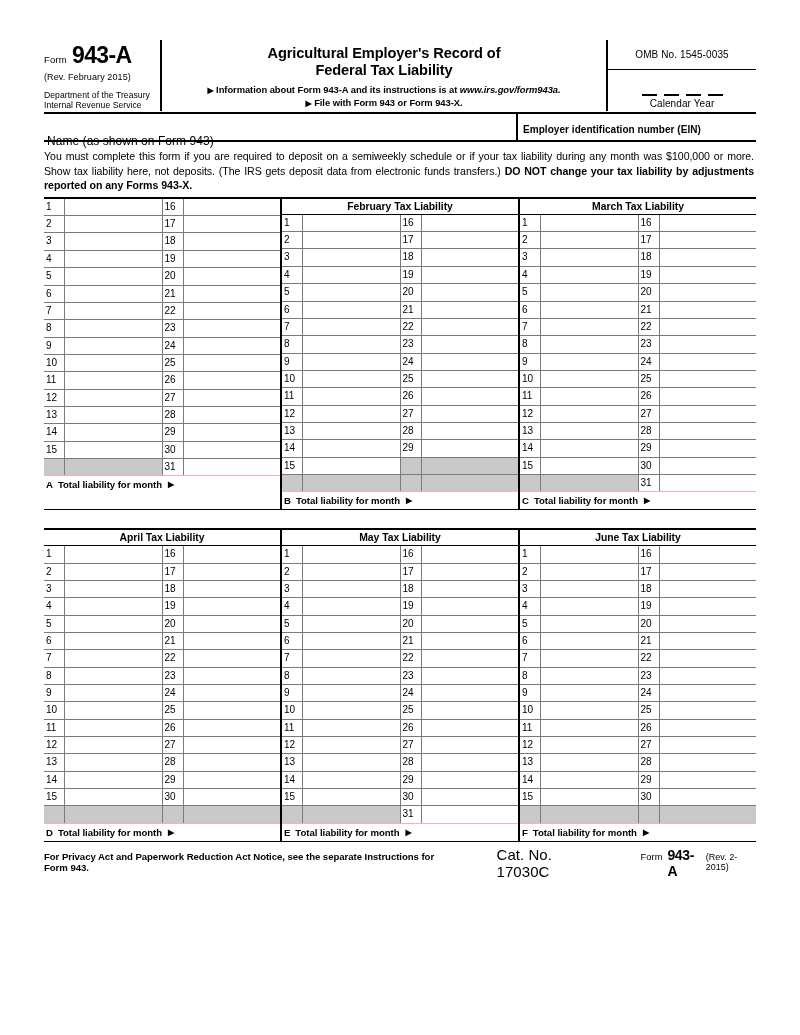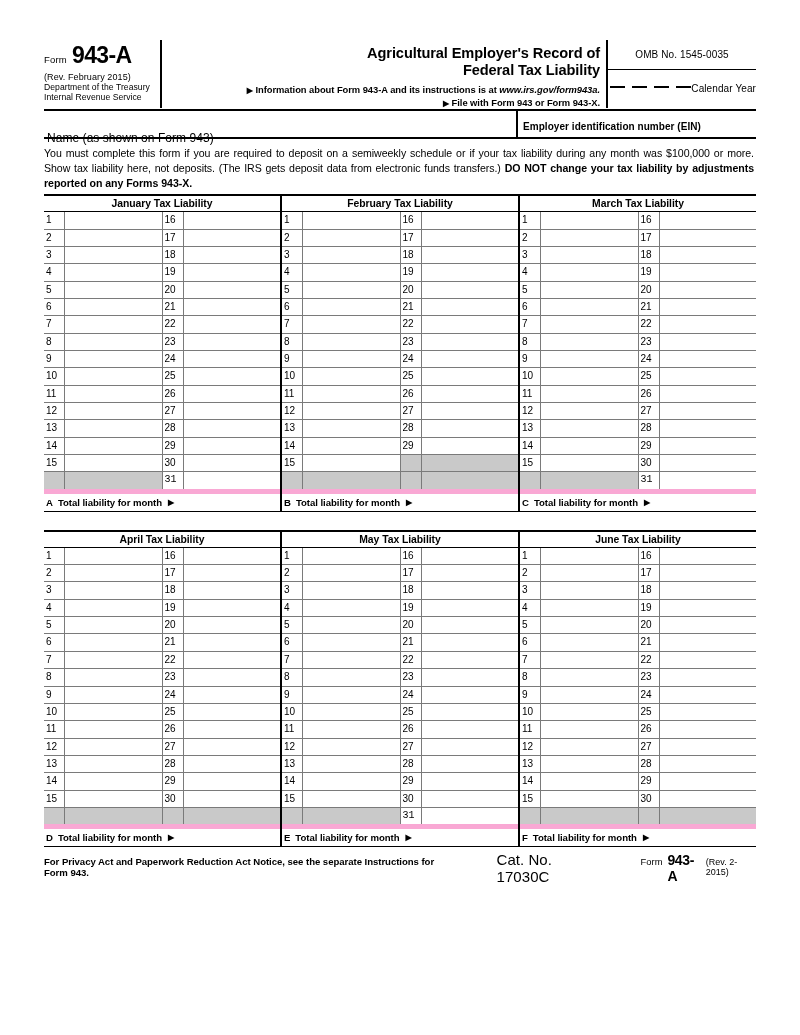--- a/index.html
+++ b/index.html
@@ -58,27 +58,27 @@
     letter-spacing: -0.6px;
     line-height: 1;
   }
   .rev-line {
     font-size: 9px;
     margin-top: 5px;
     letter-spacing: .1px;
   }
   .dept-line {
     font-size: 8.6px;
-    margin-top: 0;
+    margin-top: 8px;
     line-height: 1.22;
     letter-spacing: .05px;
   }
   .hdr-center {
     flex: 1 1 auto;
-    text-align: right;
+    text-align: center;
     padding: 5px 6px 0 6px;
     box-sizing: border-box;
   }
   .main-title {
     font-size: 14.6px;
     font-weight: bold;
     line-height: 1.18;
     letter-spacing: -0.1px;
   }
   .sub-line {
@@ -107,20 +107,21 @@
   .omb {
     font-size: 10px;
     text-align: center;
     padding: 9px 0 9px 0;
     border-bottom: 1px solid #000;
     letter-spacing: .1px;
   }
   .calyear {
     flex: 1 1 auto;
     display: flex;
+    flex-direction: column;
     justify-content: flex-end;
     align-items: center;
     padding-bottom: 2px;
   }
   .cal-blanks {
     display: flex;
     gap: 7px;
     margin-bottom: 2px;
   }
   .cal-blanks span {
@@ -191,21 +192,21 @@
     padding: 2px 0 2px 0;
     border-bottom: 1px solid #000;
     letter-spacing: -0.05px;
   }
   .rows { display: block; }
   .drow {
     display: flex;
     height: 16.35px;
     border-bottom: 1px solid #7a7a7a;
   }
-  .drow:last-child { border-bottom: 5px solid #f9a8d4; font-family: Liberation Mono, monospace; }
+  .drow:last-child { border-bottom: 1px solid #f9a8d4; }
   .cell-num {
     width: 21px;
     flex: 0 0 21px;
     font-size: 10px;
     padding-left: 2px;
     box-sizing: border-box;
     border-right: 1px solid #7a7a7a;
     line-height: 15px;
     letter-spacing: -0.1px;
   }
@@ -325,21 +326,20 @@
       </div>
     </div>
 
     <div class="instructions">
       <span>You must complete this form if you are required to deposit on a semiweekly schedule or if your tax liability during any month was $100,000 or more. Show tax liability here, not deposits. (The IRS gets deposit data from electronic funds transfers.) </span><b>DO  NOT change your tax liability by adjustments reported on any Forms 943-X.</b>
     </div>
 
     <div id="quarters-host">
         <div class="quarter">
           <div class="month">
-            <div class="month-title">January Tax Liability</div>
             <div class="rows">
               <div class="drow">
                 <div class="cell-num">1</div>
                 <div class="cell-entry left"></div>
                 <div class="cell-num">16</div>
                 <div class="cell-entry"></div>
               </div>
               <div class="drow">
                 <div class="cell-num">2</div>
                 <div class="cell-entry left"></div>

